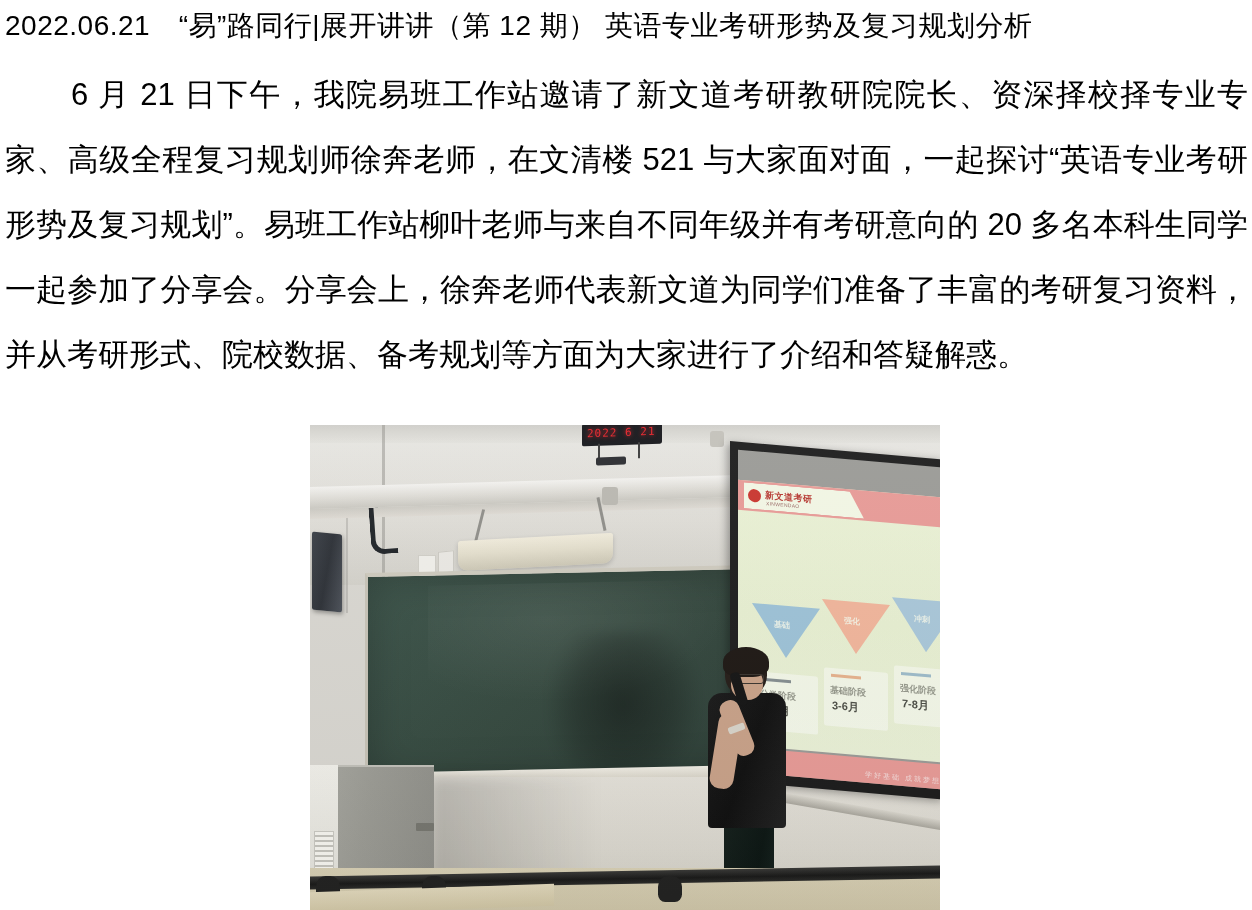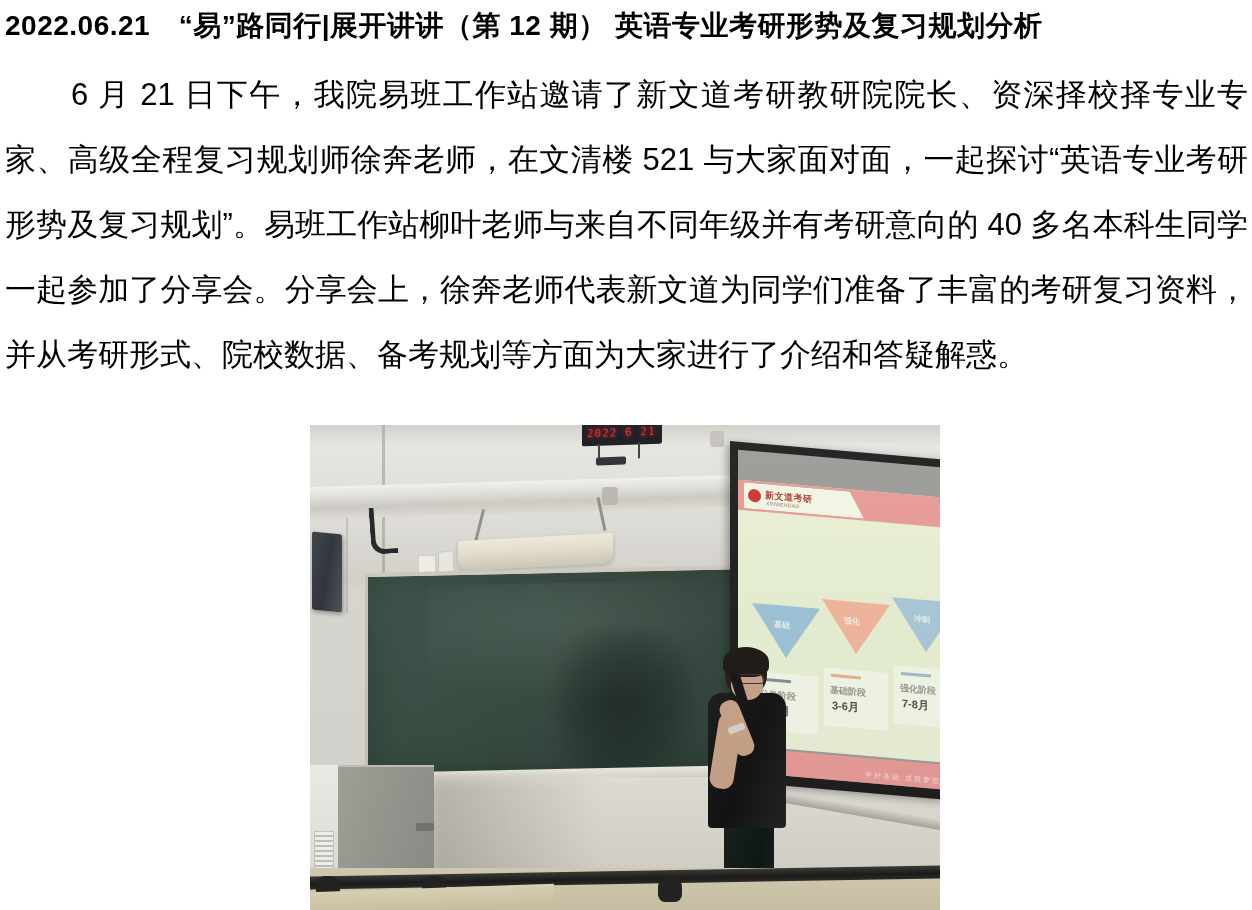--- a/index.html
+++ b/index.html
@@ -15,21 +15,21 @@
     color: #000000;
   }
 
   
   .doc-title {
     position: absolute;
     left: 5px;
     top: 6px;
     width: 1243px;
     font-size: 28px;
-    font-weight: bold;
+    font-weight: normal;
     letter-spacing: 0.5px;
     white-space: nowrap;
     line-height: 40px;
   }
 
   
   .body-text {
     position: absolute;
     left: 5px;
     top: 62px;
@@ -486,21 +486,21 @@
     inset: 0;
     background: linear-gradient(180deg, rgba(255,255,255,.05) 0%, rgba(0,0,0,.04) 100%);
     pointer-events: none;
   }
 </style>
 </head>
 <body>
 
 <div class="doc-title">2022.06.21　“易”路同行|展开讲讲（第 12 期） 英语专业考研形势及复习规划分析</div>
 
-<div class="body-text">6 月 21 日下午，我院易班工作站邀请了新文道考研教研院院长、资深择校择专业专家、高级全程复习规划师徐奔老师，在文清楼 521 与大家面对面，一起探讨“英语专业考研形势及复习规划”。易班工作站柳叶老师与来自不同年级并有考研意向的 40 多名本科生同学一起参加了分享会。分享会上，徐奔老师代表新文道为同学们准备了丰富的考研复习资料，并从考研形式、院校数据、备考规划等方面为大家进行了介绍和答疑解惑。</div>
+<div class="body-text">6 月 21 日下午，我院易班工作站邀请了新文道考研教研院院长、资深择校择专业专家、高级全程复习规划师徐奔老师，在文清楼 521 与大家面对面，一起探讨“英语专业考研形势及复习规划”。易班工作站柳叶老师与来自不同年级并有考研意向的 20 多名本科生同学一起参加了分享会。分享会上，徐奔老师代表新文道为同学们准备了丰富的考研复习资料，并从考研形式、院校数据、备考规划等方面为大家进行了介绍和答疑解惑。</div>
 
 <div class="photo-wrap">
   <div class="photo">
 
     <div class="wall-upper"></div>
     <div class="ceiling-band"></div>
     <div class="wall-joint"></div>
     <div class="wall-joint2"></div>
     <div class="wall-beam"></div>
     <div class="wall-beam2"></div>

